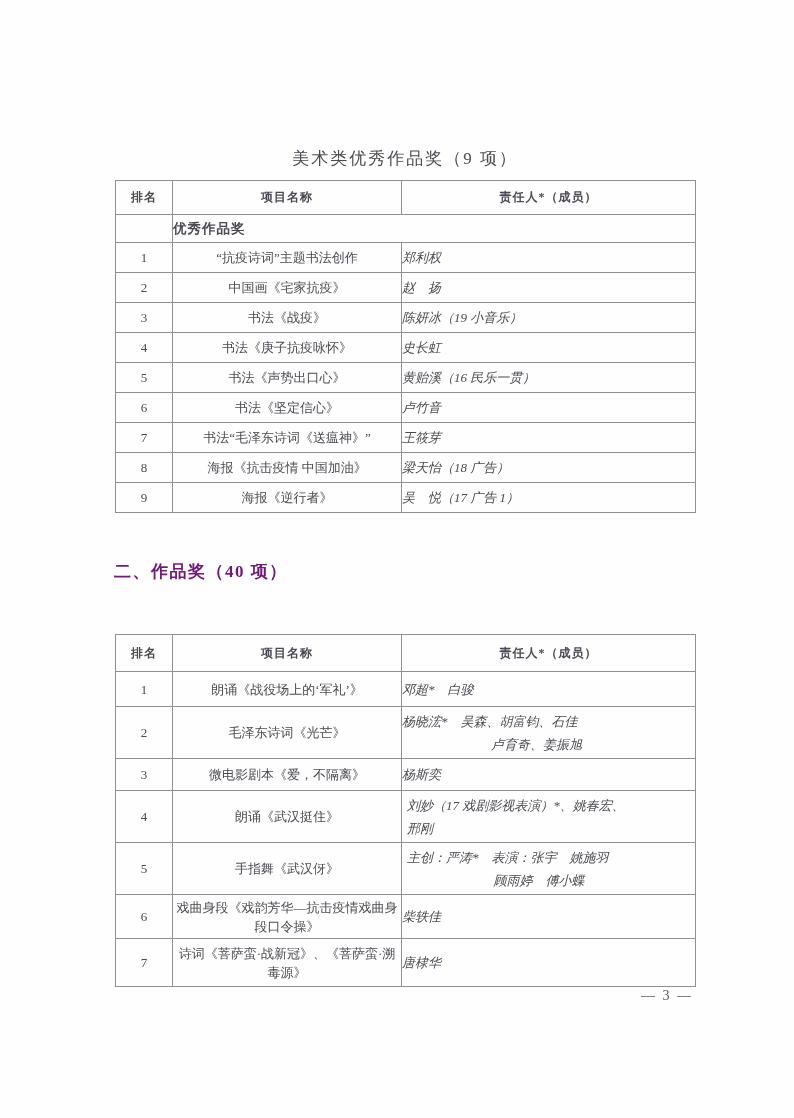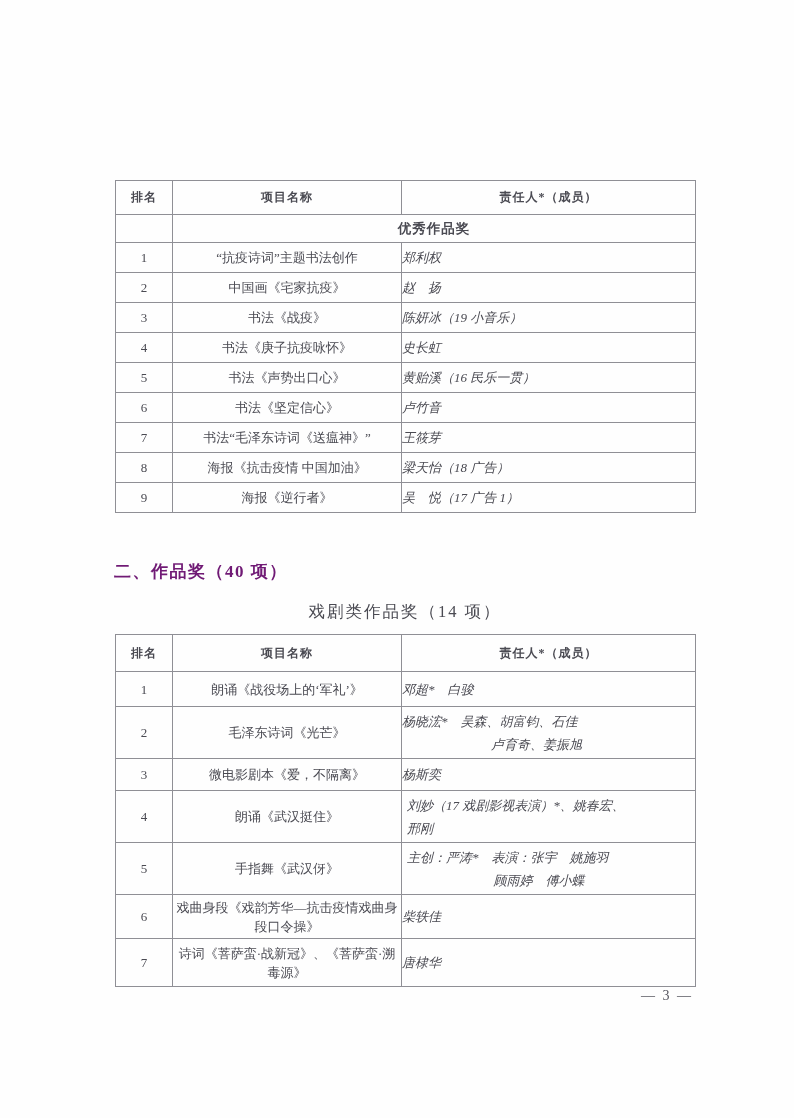--- a/index.html
+++ b/index.html
@@ -33,33 +33,34 @@
   table.award td{
     border:1px solid #8f8f95;
     padding:0;vertical-align:middle;
     line-height:19px;
   }
   table.award{border:1.5px solid #84848a;}
   td.rank{text-align:center;}
   td.proj{text-align:center;padding:2px 4px;}
   td.pers{text-align:left;padding:2px 4px 2px 9px;font-style:italic;}
   tr.head td{font-weight:700;font-size:12px;text-align:center;letter-spacing:1px;}
-  tr.subhead td{font-weight:700;font-size:13.5px;text-align:center;letter-spacing:1px;}
+  tr.subhead td{font-weight:700;font-size:13.5px;text-align:left;letter-spacing:1px;}
   .pline{line-height:23px;}
   .pline.centered{text-align:center;padding-right:24px;}
   .footer-page-num{
     position:absolute;left:612px;top:988px;width:110px;
     text-align:center;font-size:14px;letter-spacing:2px;color:#55555e;
   }
 </style>
 </head>
 <body>
 
 <div class="page">
 
+  <div class="doc-title title-1">美术类优秀作品奖（9 项）</div>
 
   <table class="award tbl-1">
     <colgroup>
         <col style="width:57px">
         <col style="width:229px">
         <col style="width:294px">
       </colgroup>
     <tbody>
         <tr class="head" style="height:34px">
       <td>排名</td>
@@ -113,21 +114,20 @@
     <tr style="height:30px">
       <td class="rank">9</td>
       <td class="proj">海报《逆行者》</td>
       <td class="pers">吴　悦（17 广告 1）</td>
     </tr>
   </tbody>
     </table>
 
   <div class="section-heading">二、作品奖（40 项）</div>
 
-  <div class="doc-title title-2">戏剧类作品奖（14 项）</div>
 
   <table class="award tbl-2">
     <colgroup>
         <col style="width:57px">
         <col style="width:229px">
         <col style="width:294px">
       </colgroup>
     <tbody>
         <tr class="head" style="height:37px">
       <td>排名</td>

